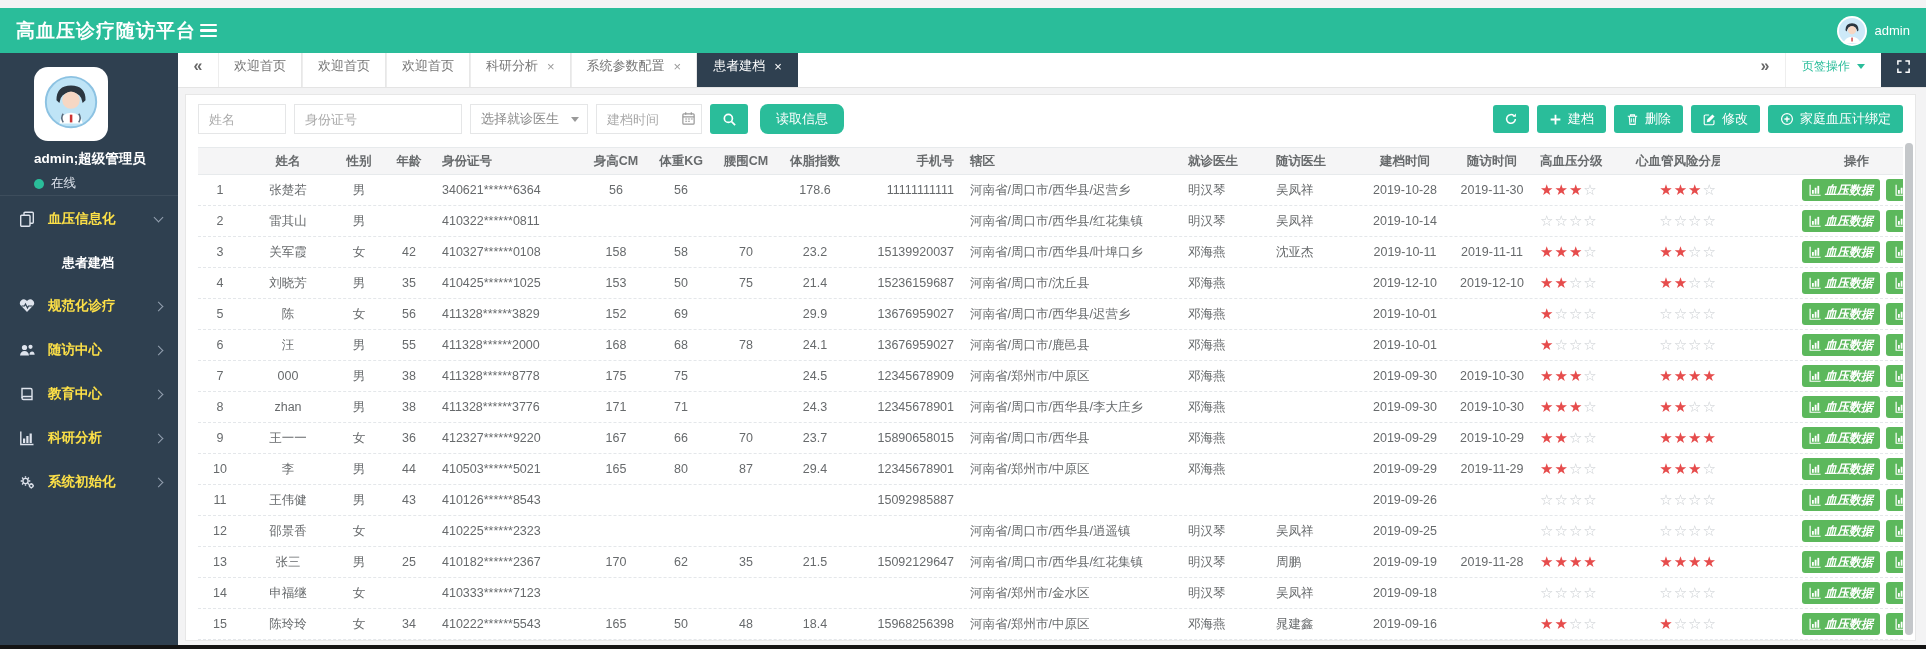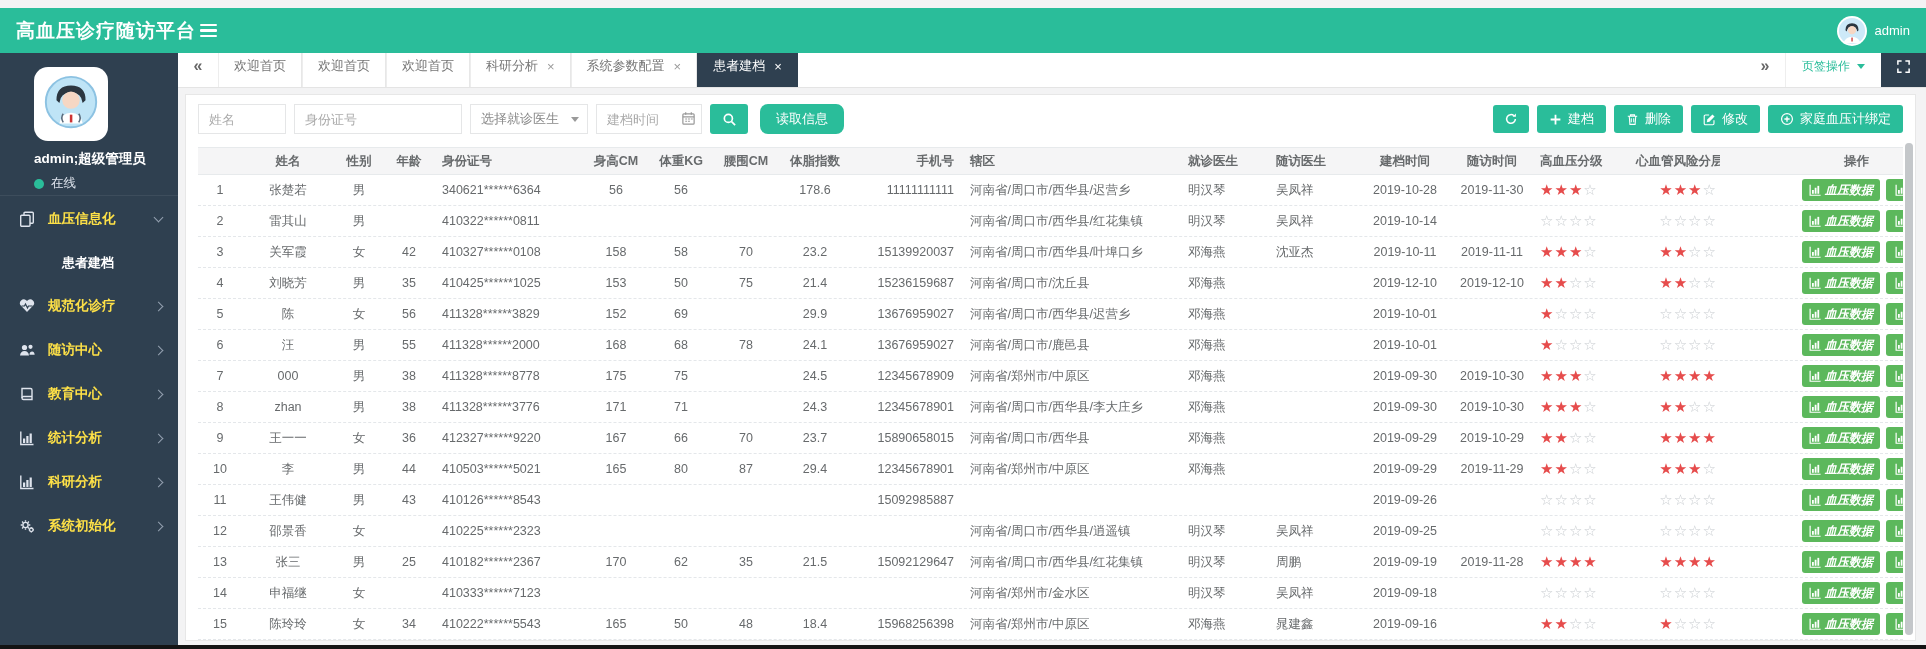--- a/index.html
+++ b/index.html
@@ -184,32 +184,20 @@
         <span class="mi-icon">
           <svg viewBox="0 0 16 16">
               <path d="M3 2.5h8.5a1.5 1.5 0 0 1 1.5 1.5v9.5H4.5A1.5 1.5 0 0 1 3 12z" fill="none" stroke="#dfe4ed" stroke-width="1.4"></path>
               <path d="M3 12a1.5 1.5 0 0 1 1.5-1.5H13" stroke="#dfe4ed" stroke-width="1.4" fill="none"></path>
             </svg>
         </span>
         <span>教育中心</span>
         <span class="chev"></span>
       </div>
 
-      <div class="menu-item">
-        <span class="mi-icon">
-          <svg viewBox="0 0 16 16">
-              <path d="M1.8 1.5v13h12.7" stroke="#dfe4ed" stroke-width="1.4" fill="none"></path>
-              <rect x="4" y="8.5" width="2.2" height="4.5" fill="#dfe4ed"></rect>
-              <rect x="7.3" y="6" width="2.2" height="7" fill="#dfe4ed"></rect>
-              <rect x="10.6" y="3.5" width="2.2" height="9.5" fill="#dfe4ed"></rect>
-            </svg>
-        </span>
-        <span>统计分析</span>
-        <span class="chev"></span>
-      </div>
 
       <div class="menu-item">
         <span class="mi-icon">
           <svg viewBox="0 0 16 16">
               <path d="M1.8 1.5v13h12.7" stroke="#dfe4ed" stroke-width="1.4" fill="none"></path>
               <rect x="4" y="8.5" width="2.2" height="4.5" fill="#dfe4ed"></rect>
               <rect x="7.3" y="6" width="2.2" height="7" fill="#dfe4ed"></rect>
               <rect x="10.6" y="3.5" width="2.2" height="9.5" fill="#dfe4ed"></rect>
             </svg>
         </span>

